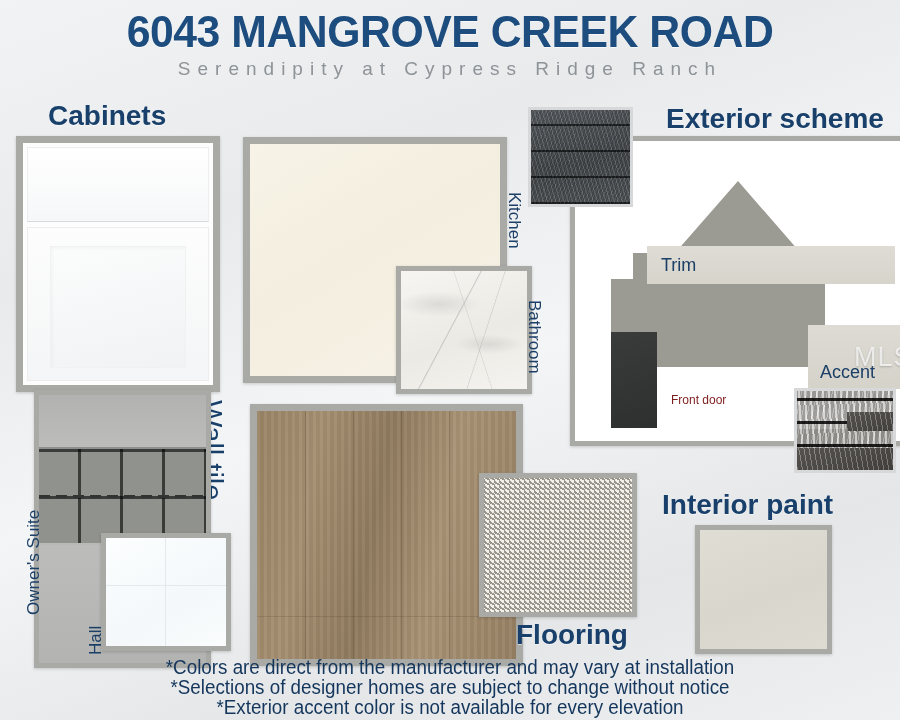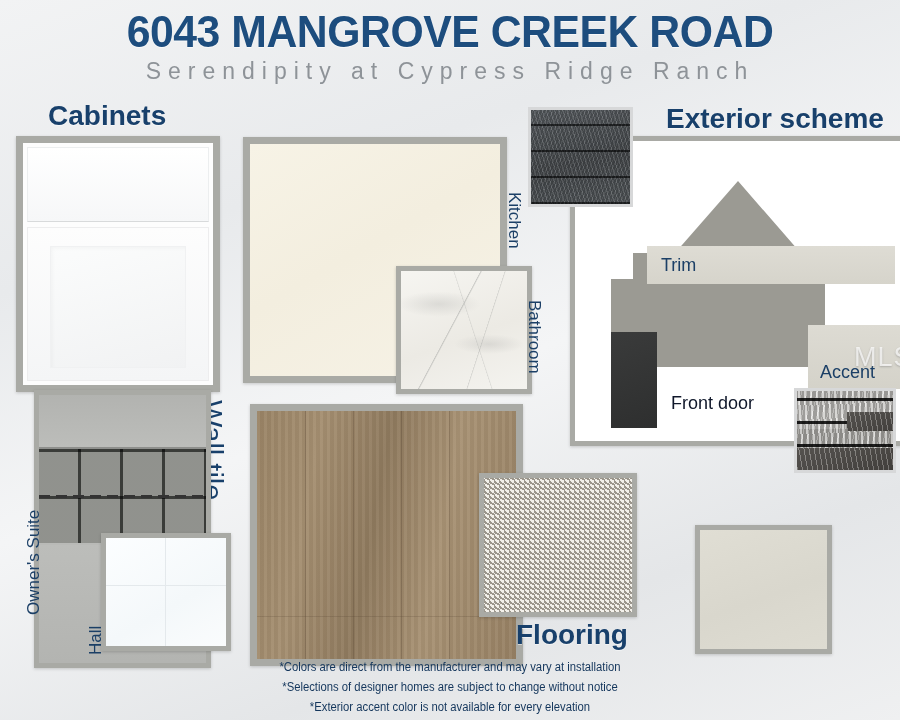--- a/index.html
+++ b/index.html
@@ -17,21 +17,21 @@
     left:0;right:0;top:6px;text-align:center;
     font-size:45px;font-weight:bold;letter-spacing:-0.5px;
     color:#1d4d7e;
     font-family:"Liberation Sans", sans-serif;
     transform:scaleX(0.95);
     text-shadow:0 1px 0 rgba(255,255,255,.6);
     white-space:nowrap;
   }
   #subtitle{
     left:0;right:0;top:58px;text-align:center;
-    font-size:23px;letter-spacing:7px;color:#8e9398;
+    font-size:19px;letter-spacing:7px;color:#8e9398;
     white-space:nowrap;
   }
 
   
   .heading{
     color:#18406b;font-size:28px;white-space:nowrap;
     text-shadow:0 1px 0 rgba(255,255,255,.5);
     font-weight:bold;
   }
 
@@ -149,21 +149,21 @@
   .band-accent{
     position:absolute;
     background:linear-gradient(180deg,#dddbd3,#d4d2c9);
     display:flex;align-items:flex-end;
   }
   .band-accent span{padding:0 0 6px 12px;font-size:18px;color:#1b3f66;}
   .door{
     position:absolute;background:linear-gradient(160deg,#3a3b3b,#2e2f2f);
   }
   .fd-label{
-    position:absolute;font-size:18px;color:#0f172a;
+    position:absolute;font-size:12px;color:#7f1d1d;
   }
   #shingle{
     background-color:#45494b;
     background-image:
       repeating-linear-gradient(0deg, rgba(0,0,0,.55) 0 2px, rgba(255,255,255,.05) 2px 26px),
       repeating-linear-gradient(74deg, rgba(255,255,255,.10) 0 1px, rgba(0,0,0,.12) 1px 4px),
       repeating-linear-gradient(-66deg, rgba(255,255,255,.07) 0 1px, rgba(0,0,0,.10) 1px 3px),
       linear-gradient(170deg,#50555a,#3c4043 55%,#4a4f53);
     border:3px solid #d7d8d9;box-sizing:border-box;
   }
@@ -188,21 +188,21 @@
   
   #mls{
     color:rgba(255,255,255,.72);font-size:27px;letter-spacing:1px;
     text-shadow:0 1px 2px rgba(120,120,120,.45);
     pointer-events:none;
   }
 
   
   #disclaimers{
     left:0;right:0;bottom:3px;text-align:center;
-    color:#14365c;font-size:12px;line-height:20px;
+    color:#14365c;font-size:20px;line-height:20px;
   }
   #disclaimers div{transform:scaleX(0.94);}
 </style>
 </head>
 <body>
 
 <div class="stage">
 
   <div class="abs" id="title">6043 MANGROVE CREEK ROAD</div>
   <div class="abs" id="subtitle">Serendipity at Cypress Ridge Ranch</div>
@@ -260,20 +260,21 @@
 
   <div class="abs" id="shingle" style="left:528px;top:107px;width:105px;height:100px;"></div>
 
   <div class="abs" id="stone" style="left:794px;top:388px;width:102px;height:85px;">
     <div class="stone-dark" style="left:52%;top:27%;width:48%;height:24%;"></div>
     <div class="stone-dark" style="left:0;top:72%;width:100%;height:28%;"></div>
   </div>
 
   <div class="abs" id="mls" style="left:854px;top:342px;">MLS</div>
 
+  <div class="abs heading" style="left:662px;top:489px;">Interior paint</div>
   <div class="abs frame frame-thin" id="paint" style="left:695px;top:525px;width:137px;height:129px;"></div>
 
   <div class="abs" id="disclaimers">
     <div>*Colors are direct from the manufacturer and may vary at installation</div>
     <div>*Selections of designer homes are subject to change without notice</div>
     <div>*Exterior accent color is not available for every elevation</div>
   </div>
 
 </div>
 

